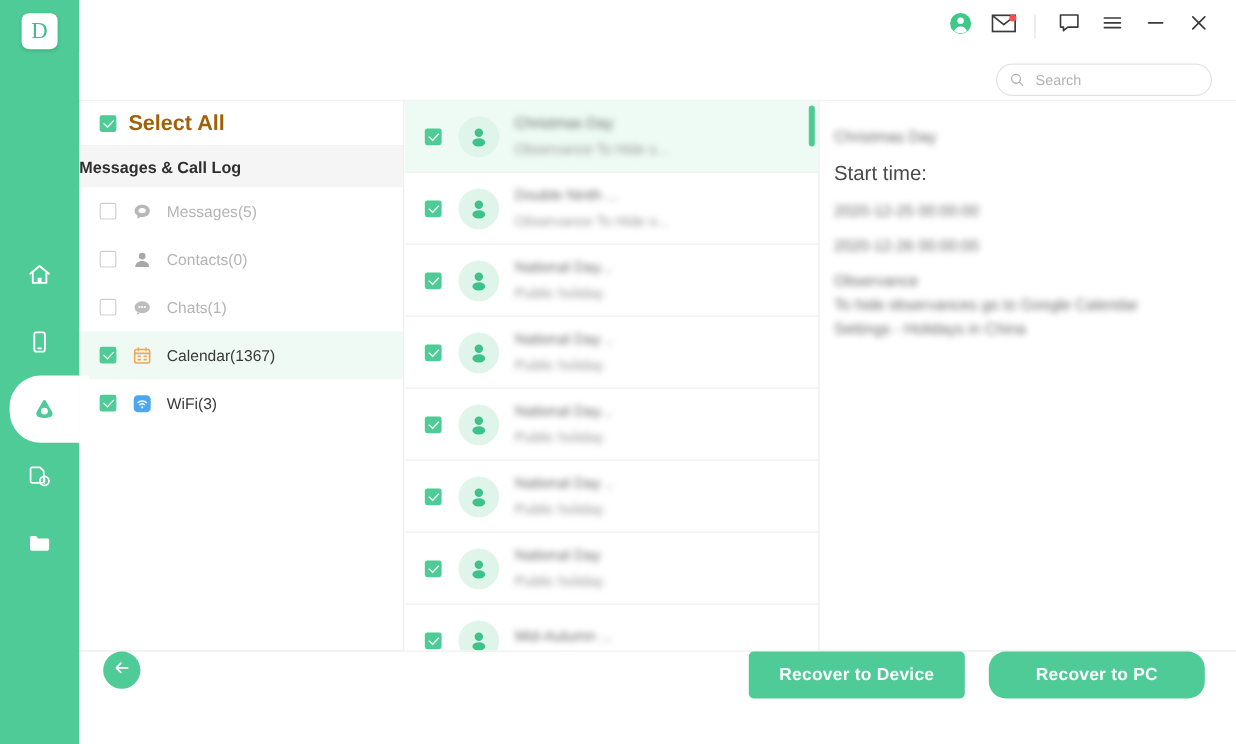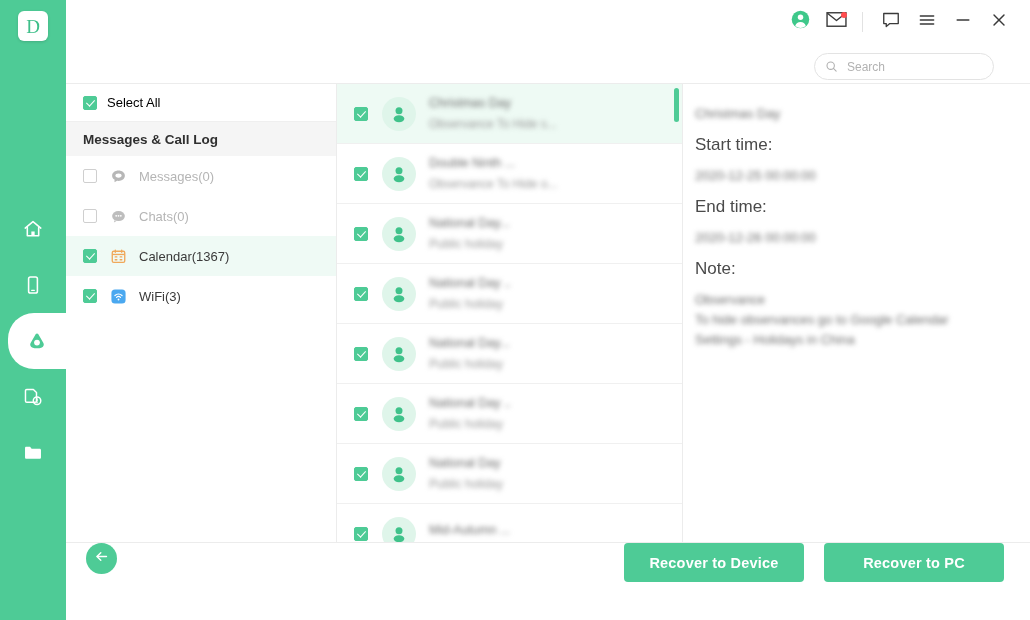--- a/index.html
+++ b/index.html
@@ -134,21 +134,21 @@
 
   
   .searchrow {
     height: 40px;
     flex: 0 0 40px;
     position: relative;
     background: #ffffff;
   }
   .searchbox {
     position: absolute;
-    right: 36px;
+    right: 20px;
     top: 10px;
     width: 180px;
     height: 27px;
     border: 1px solid #e3e3e3;
     border-radius: 14px;
     display: flex;
     align-items: center;
     padding: 0 10px;
     box-sizing: border-box;
     background: #fff;
@@ -185,31 +185,30 @@
   }
   .selectall {
     height: 38px;
     display: flex;
     align-items: center;
     padding-left: 17px;
     border-bottom: 1px solid #efefef;
     box-sizing: border-box;
   }
   .selectall .lbl {
-    font-size: 13px;
-    font-weight: normal;
-    color: #000000;
+    font-size: 18px;
+    font-weight: bold;
+    color: #a16207;
     margin-left: 10px;
   }
   .group-head {
     height: 34px;
     background: #f5f5f5;
     display: flex;
     align-items: center;
-    padding-left: 17px;
     font-size: 13.5px;
     font-weight: bold;
     color: #2f2f2f;
     box-sizing: border-box;
   }
   .cat-row {
     height: 40px;
     display: flex;
     align-items: center;
     padding-left: 17px;
@@ -365,21 +364,21 @@
     border-radius: 4px;
     background: #4ECB96;
     color: #fff;
     font-family: "Liberation Sans", sans-serif;
     font-size: 14.5px;
     font-weight: bold;
     letter-spacing: .2px;
     cursor: pointer;
     padding: 0 18px;
   }
-  .pbtn + .pbtn { margin-left: 20px; }
+  .pbtn + .pbtn { margin-left: 20px; border-radius: 14px; }
 </style>
 </head>
 <body>
 
 <div class="app">
 
   <div class="rail">
     <div class="logo">D</div>
 
     <div class="rail-nav">
@@ -523,37 +522,47 @@
         <div class="group-head">Messages &amp; Call Log</div>
 
         <div class="cat-row disabled">
           <span class="cb"></span>
           <span class="ic">
             <svg width="17" height="17" viewBox="0 0 24 24">
               <path d="M12 3.6c-5 0-9 3.2-9 7.2 0 2.3 1.3 4.3 3.4 5.6v3.8l3.6-2.2c.65.12 1.3.18 2 .18 5 0 9-3.2 9-7.36S17 3.6 12 3.6z" fill="#b7b7b7"></path>
               <ellipse cx="12" cy="10.6" rx="4.3" ry="3" fill="#ffffff"></ellipse>
             </svg>
           </span>
-          <span class="nm">Messages(0)</span>
+          <span class="nm">Messages(5)</span>
         </div>
 
+        <div class="cat-row disabled">
+          <span class="cb"></span>
+          <span class="ic">
+            <svg width="17" height="17" viewBox="0 0 24 24">
+              <circle cx="12" cy="7.6" r="4" fill="#a8a8a8"></circle>
+              <path d="M3.8 20.4c0-4.3 3.7-7 8.2-7s8.2 2.7 8.2 7z" fill="#a8a8a8"></path>
+            </svg>
+          </span>
+          <span class="nm">Contacts(0)</span>
+        </div>
 
 
         <div class="cat-row disabled">
           <span class="cb"></span>
           <span class="ic">
             <svg width="17" height="17" viewBox="0 0 24 24">
               <ellipse cx="12" cy="11.4" rx="9" ry="7.1" fill="#bdbdbd"></ellipse>
               <path d="M6.4 17.2l-.9 3.3 3.6-2z" fill="#bdbdbd"></path>
               <circle cx="8.7" cy="11.1" r="1.25" fill="#ffffff"></circle>
               <circle cx="12" cy="11.1" r="1.25" fill="#ffffff"></circle>
               <circle cx="15.3" cy="11.1" r="1.25" fill="#ffffff"></circle>
             </svg>
           </span>
-          <span class="nm">Chats(0)</span>
+          <span class="nm">Chats(1)</span>
         </div>
 
 
         <div class="cat-row sel">
           <span class="cb on"></span>
           <span class="ic">
             <svg width="17" height="17" viewBox="0 0 24 24" fill="none">
               <rect x="3.2" y="4.6" width="17.6" height="15.8" rx="2" stroke="#F0A85A" stroke-width="1.9"></rect>
               <path d="M3.2 9.1h17.6" stroke="#F0A85A" stroke-width="1.9"></path>
               <path d="M7.5 2.9v3.2M16.5 2.9v3.2" stroke="#F0A85A" stroke-width="1.9" stroke-linecap="round"></path>
@@ -706,24 +715,22 @@
           <div class="scrollthumb"></div>
         </div>
       </div>
 
       <div class="detail">
         <div class="dv blur">Christmas Day</div>
 
         <div class="dl">Start time:</div>
         <div class="dv blur">2020-12-25 00:00:00</div>
 
-        <div class="dl">End time:</div>
         <div class="dv blur">2020-12-26 00:00:00</div>
 
-        <div class="dl">Note:</div>
         <div class="note-line blur">Observance</div>
         <div class="note-line blur">To hide observances go to Google Calendar</div>
         <div class="note-line blur">Settings - Holidays in China</div>
       </div>
 
     </div>
 
     <div class="footer">
       <div class="backbtn">
         <span>

